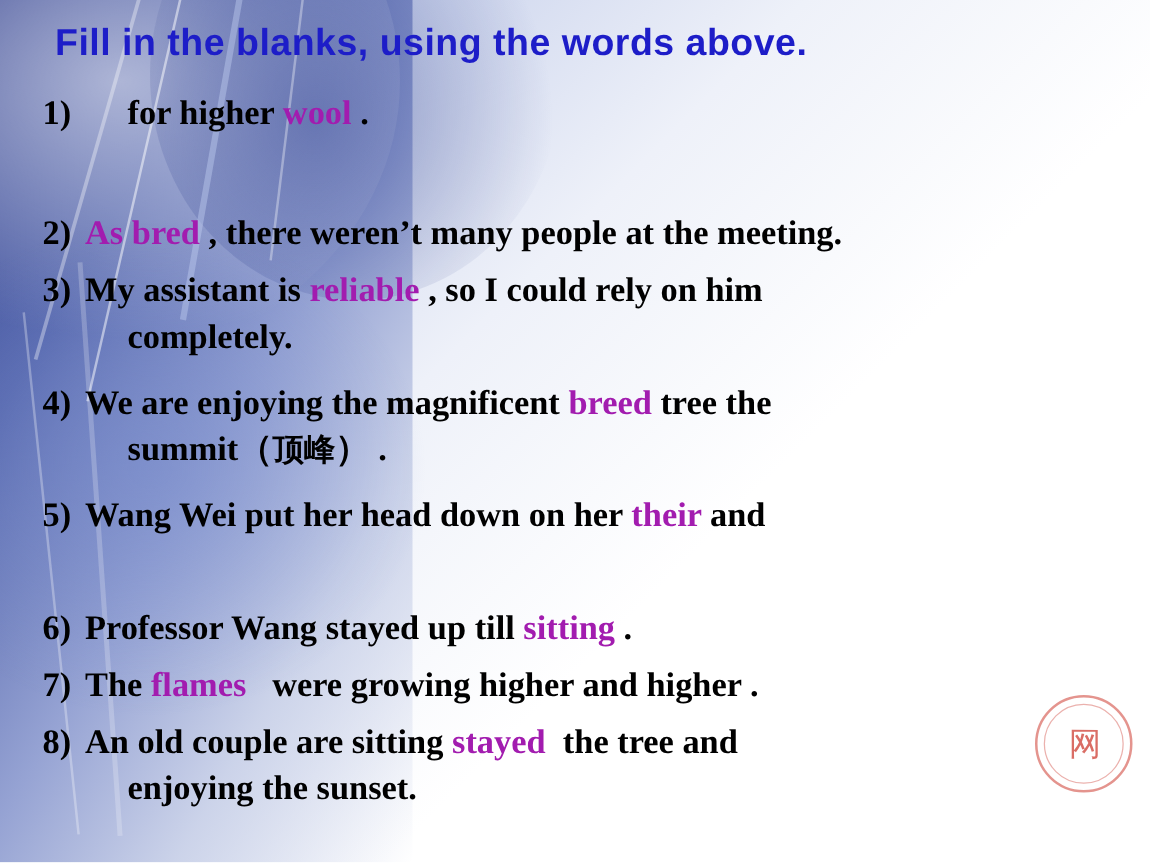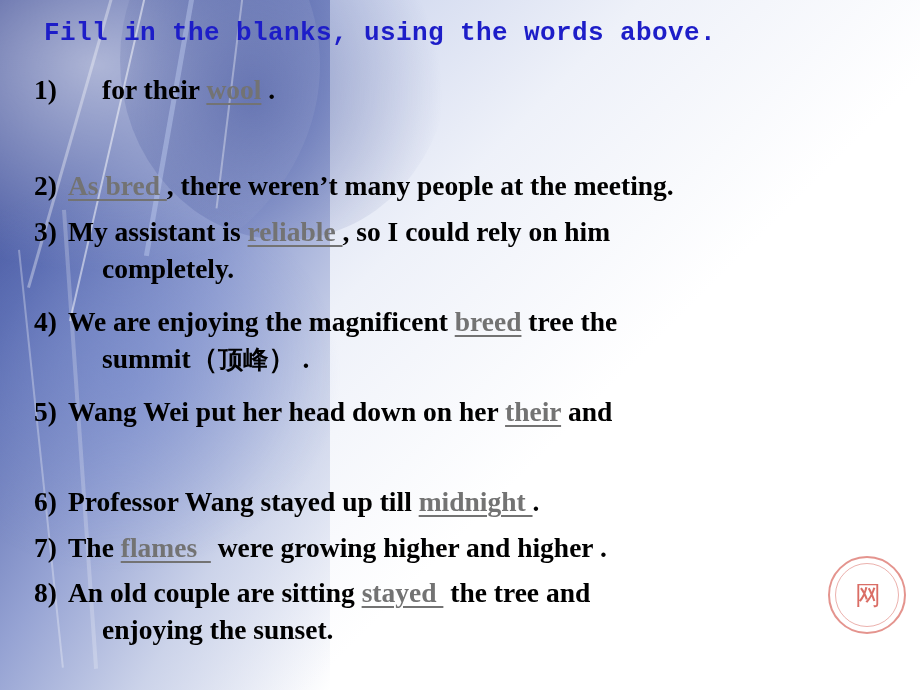--- a/index.html
+++ b/index.html
@@ -95,23 +95,23 @@
 
   .content {
     position: relative;
     padding: 0;
   }
 
   .title {
     position: absolute;
     left: 44px;
     top: 18px;
-    font-family: Liberation Mono, monospace;
+    font-family: Liberation Sans, sans-serif;
     font-weight: bold;
-    font-size: 26px;
+    font-size: 30px;
     color: #1d1dc8;
     letter-spacing: 0.4px;
     white-space: nowrap;
   }
 
   .items {
     position: absolute;
     left: 34px;
     top: 72px;
     width: 856px;
@@ -126,22 +126,21 @@
     text-indent: 0;
     padding-left: 34px;
     position: relative;
   }
   .num {
     position: absolute;
     left: 0;
     top: 0;
   }
   .ans {
-    color: #737373;
-    text-decoration: underline;
+    color: #a21caf;
     text-underline-offset: 4px;
     text-decoration-thickness: 2px;
     white-space: pre;
   }
   .cn { font-family: "DejaVu Sans", sans-serif; font-size: 25px; font-weight: bold; }
   .nowrap { white-space: nowrap; }
   .line2 { display: block; padding-left: 34px; }
 
   
   #i1 { position: absolute; top: 0px;   left: 0; width: 856px; }
@@ -173,21 +172,21 @@
 
   <div class="content">
 
     <div class="title">Fill in the blanks, using the words above.</div>
 
     <div class="items">
 
       <div class="item" id="i1">
         <span class="num">1)</span>
         <span class="line2">
-          <span>for their </span><span class="ans">wool</span><span> .</span>
+          <span>for higher </span><span class="ans">wool</span><span> .</span>
         </span>
       </div>
 
       <div class="item" id="i2">
         <span class="num">2)</span>
         <span> </span><span class="ans">As bred </span><span>, there weren’t many people at the meeting.</span>
       </div>
 
       <div class="item" id="i3">
         <span class="num">3)</span>
@@ -203,21 +202,21 @@
         </span>
       </div>
 
       <div class="item" id="i5">
         <span class="num">5)</span>
         <span>Wang  Wei   put   her   head   down   on   her </span><span class="ans">their</span><span> and</span>
       </div>
 
       <div class="item" id="i6">
         <span class="num">6)</span>
-        <span>Professor   Wang   stayed   up   till  </span><span class="ans">midnight </span><span>.</span>
+        <span>Professor   Wang   stayed   up   till  </span><span class="ans">sitting </span><span>.</span>
       </div>
 
       <div class="item" id="i7">
         <span class="num">7)</span>
         <span>The </span><span class="ans">flames  </span><span>  were growing higher and  higher .</span>
       </div>
 
       <div class="item" id="i8">
         <span class="num">8)</span>
         <span>An  old  couple  are  sitting </span><span class="ans">stayed </span><span> the   tree  and</span>

